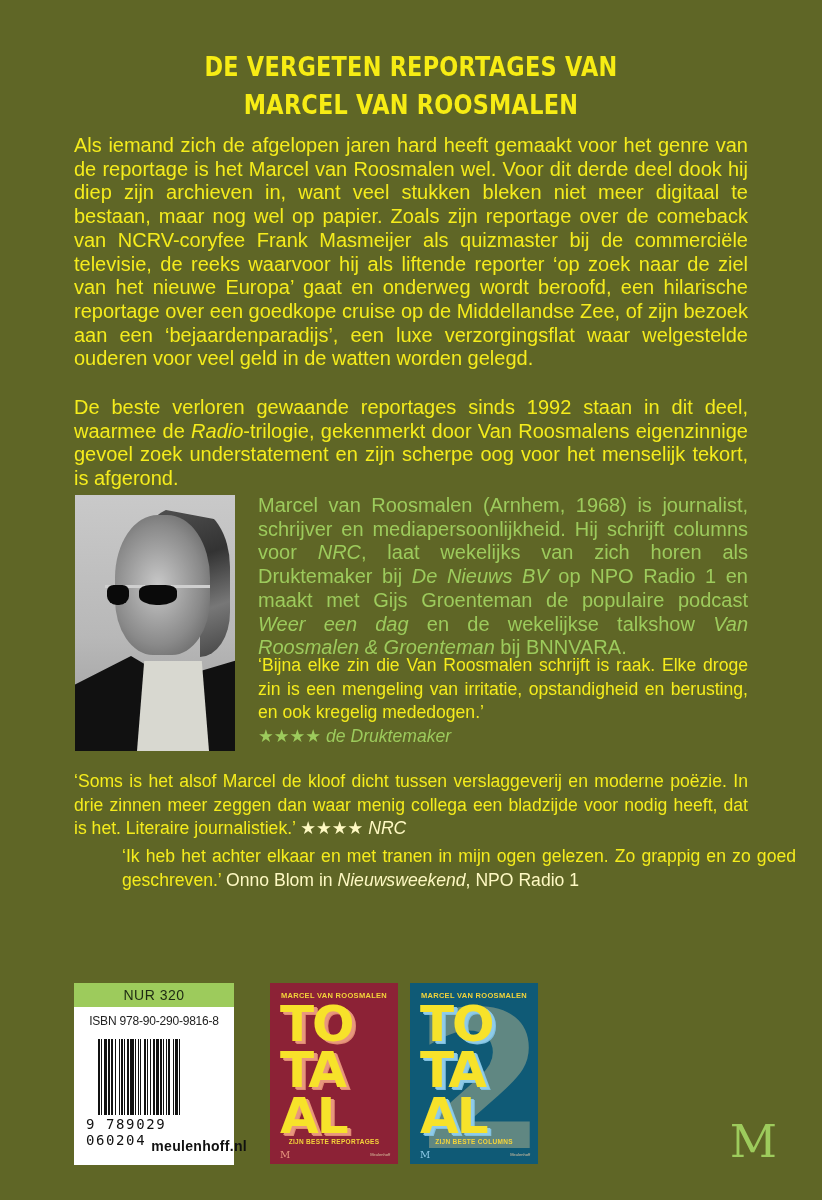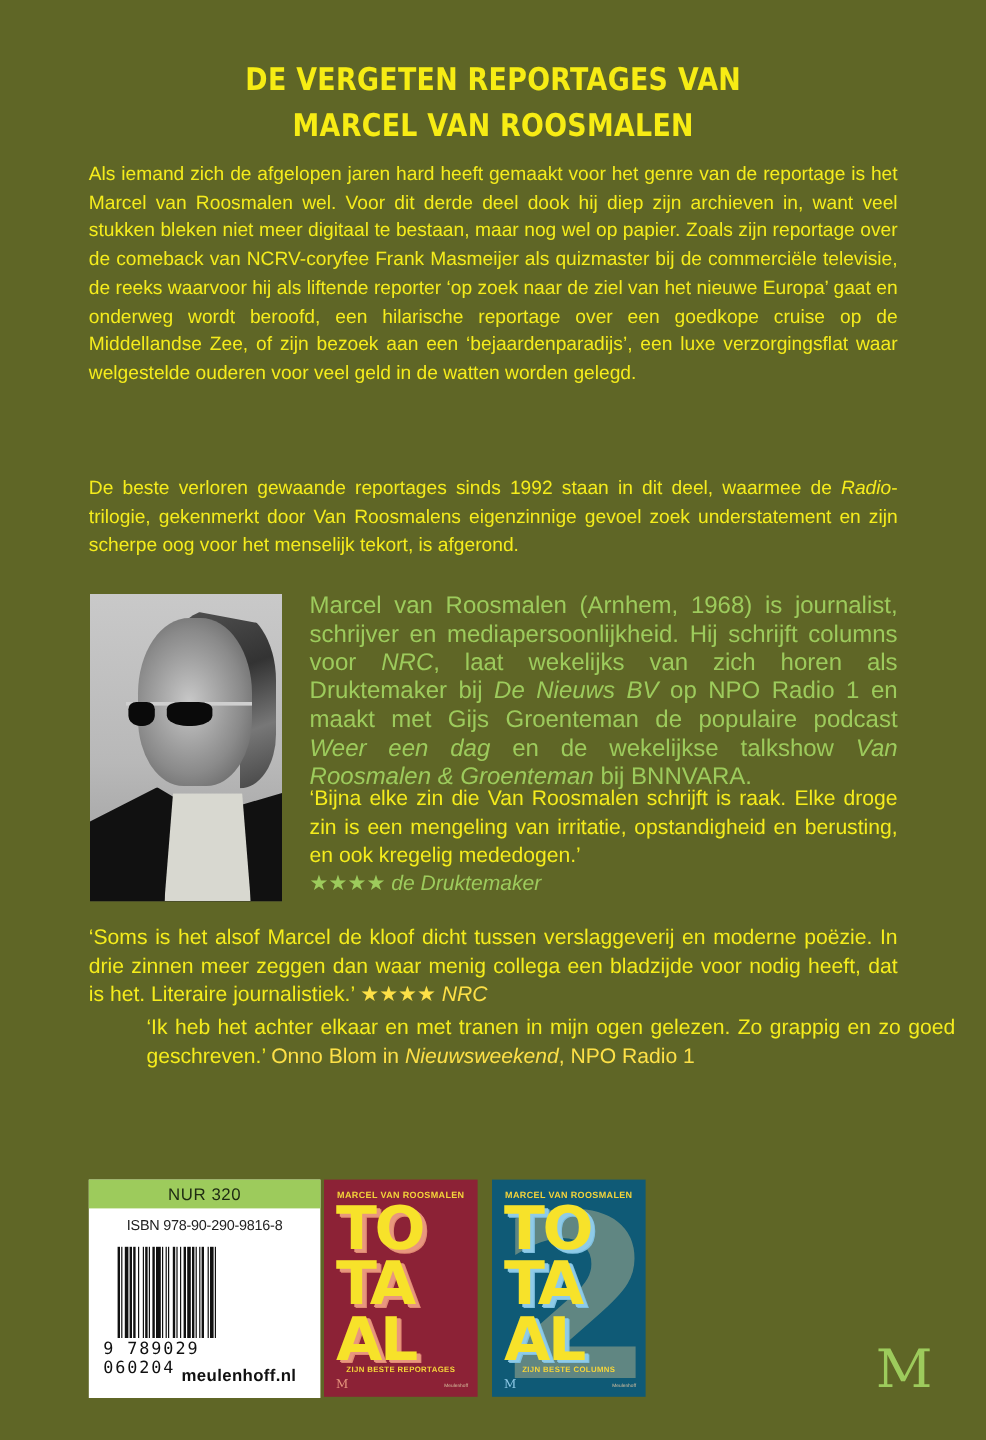--- a/index.html
+++ b/index.html
@@ -12,26 +12,26 @@
     }
     .title {
       position: absolute; top: 48px; left: 0; width: 822px;
       text-align: center; color: #f7ec14;
       font-family: "DejaVu Sans", sans-serif; font-weight: bold;
       font-size: 26px; line-height: 38px; letter-spacing: 0.3px;
       transform: scaleX(0.86); transform-origin: center top;
     }
     .p {
       position: absolute; left: 74px; width: 674px;
-      font-size: 16px; line-height: 23.7px; text-align: justify;
+      font-size: 20px; line-height: 23.7px; text-align: justify;
       color: #f5ec1c;
     }
     .p1 { top: 134px; }
     .p2 { top: 396px; }
-    .green { color: #fde047; }
+    .green { color: #fef9c3; }
     .yellow { color: #f5ec1c; }
     .photo {
       position: absolute; left: 75px; top: 495px; width: 160px; height: 256px;
       background: radial-gradient(ellipse at 55% 35%, #d8d8d8 0%, #a9a9a9 30%, #5a5a5a 55%, #1a1a1a 75%),
                   linear-gradient(#bbb, #222);
       overflow: hidden;
     }
     .photo .bg { position:absolute; inset:0; background: linear-gradient(180deg,#c9c9c9 0%, #b8b8b8 55%, #9a9a9a 100%); }
     .photo .jacket { position:absolute; left:0; bottom:0; width:160px; height:95px; background:#111; clip-path: polygon(0 30%, 35% 0, 60% 25%, 100% 5%, 100% 100%, 0 100%); }
     .photo .shirt { position:absolute; left:62px; bottom:0; width:72px; height:90px; background:#d8d8d0; clip-path: polygon(10% 0, 90% 0, 100% 100%, 0 100%); }
@@ -47,21 +47,21 @@
       font-size: 20px; line-height: 23.7px; text-align: justify; color: #9dcb5c;
     }
     .q1 {
       position: absolute; left: 258px; top: 654px; width: 490px;
       font-size: 17.6px; line-height: 23.7px; color: #f5ec1c; text-align: justify;
     }
     .q1 .src { display:block; color:#9dcb5c; }
     .q2 { position: absolute; left: 74px; top: 770px; width: 674px; font-size: 17.6px; line-height: 23.7px; text-align: justify; }
     .q3 { position: absolute; left: 74px; top: 845px; width: 674px; font-size: 17.6px; line-height: 23.7px; text-align: justify; margin-left: 48px; }
     em { font-style: italic; }
-    .isbnbox { position:absolute; left:74px; top:983px; width:193px; height:182px; background:#fff; }
+    .isbnbox { position:absolute; left:74px; top:983px; width:160px; height:182px; background:#fff; }
     .nur { height: 24px; background:#9dcb5c; color:#1e2a12; text-align:center; font-size:14px; line-height:24px; letter-spacing:0.5px; }
     .isbn-text { text-align:center; color:#222; font-size:12px; margin-top:7px; letter-spacing:-0.2px; }
     .barcode { position:absolute; left:24px; top:56px; width:130px; height:76px; display:flex; align-items:stretch; }
     .barcode span { display:block; background:#111; height:100%; }
     .bar-digits { position:absolute; left:12px; top:133px; width:150px; font-family: "DejaVu Sans Mono", monospace; font-size: 14px; color:#111; letter-spacing: 1.6px; background: transparent; }
     .site { position:absolute; left:0; top:155px; width:173px; text-align:right; font-weight:bold; color:#111; font-size:14px; letter-spacing:0.3px; }
     .cover { position:absolute; top:983px; width:128px; height:181px; overflow:hidden; }
     .cover.red { left:270px; background:#8c2236; }
     .cover.blue { left:410px; background:#0f5a76; }
     .cover .author { position:absolute; top:8px; left:0; width:128px; text-align:center; font-size:7.5px; font-weight:bold; color:#f4d43a; letter-spacing:0.3px; }

